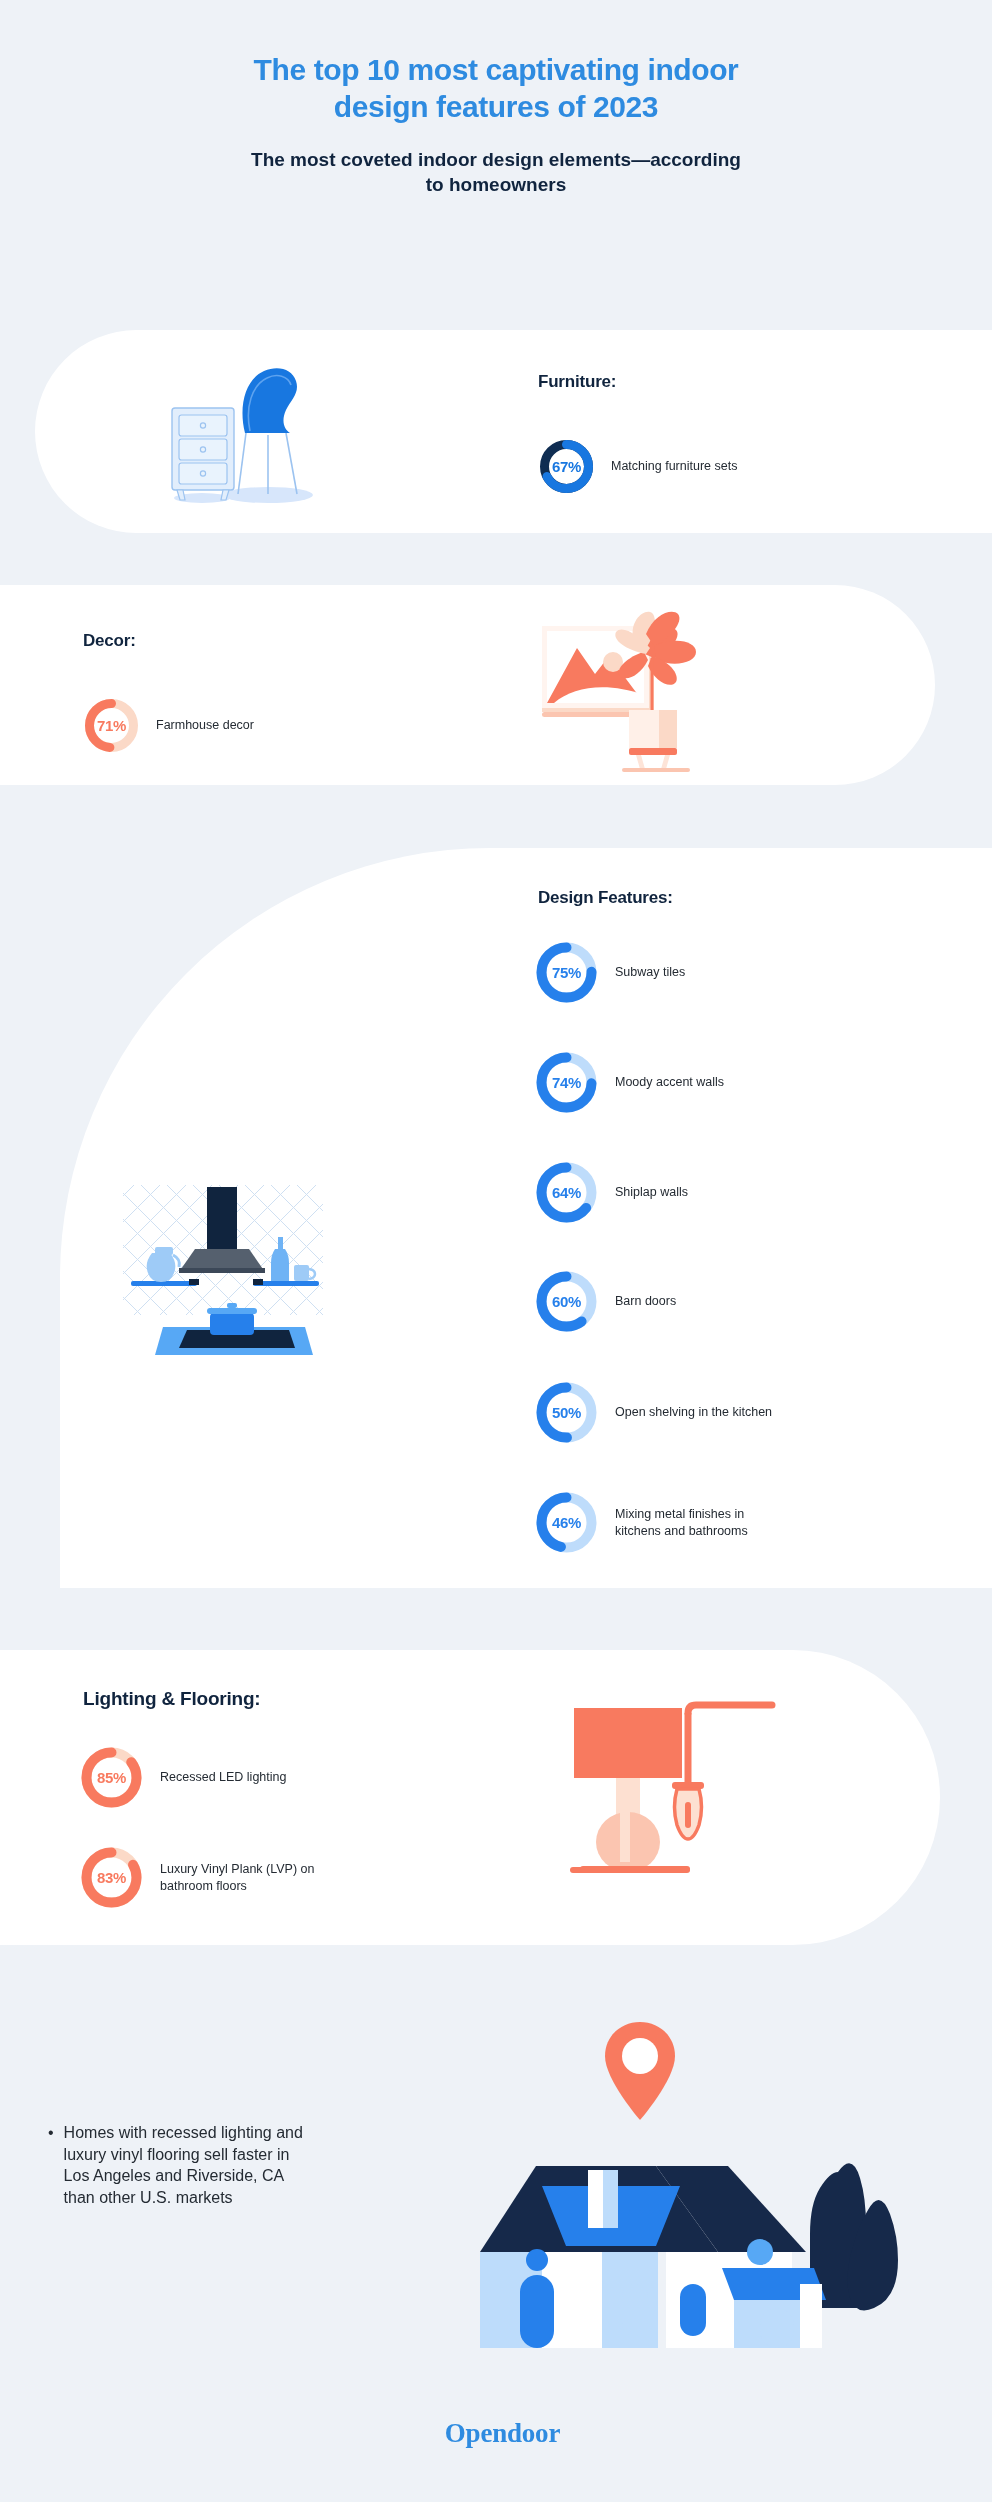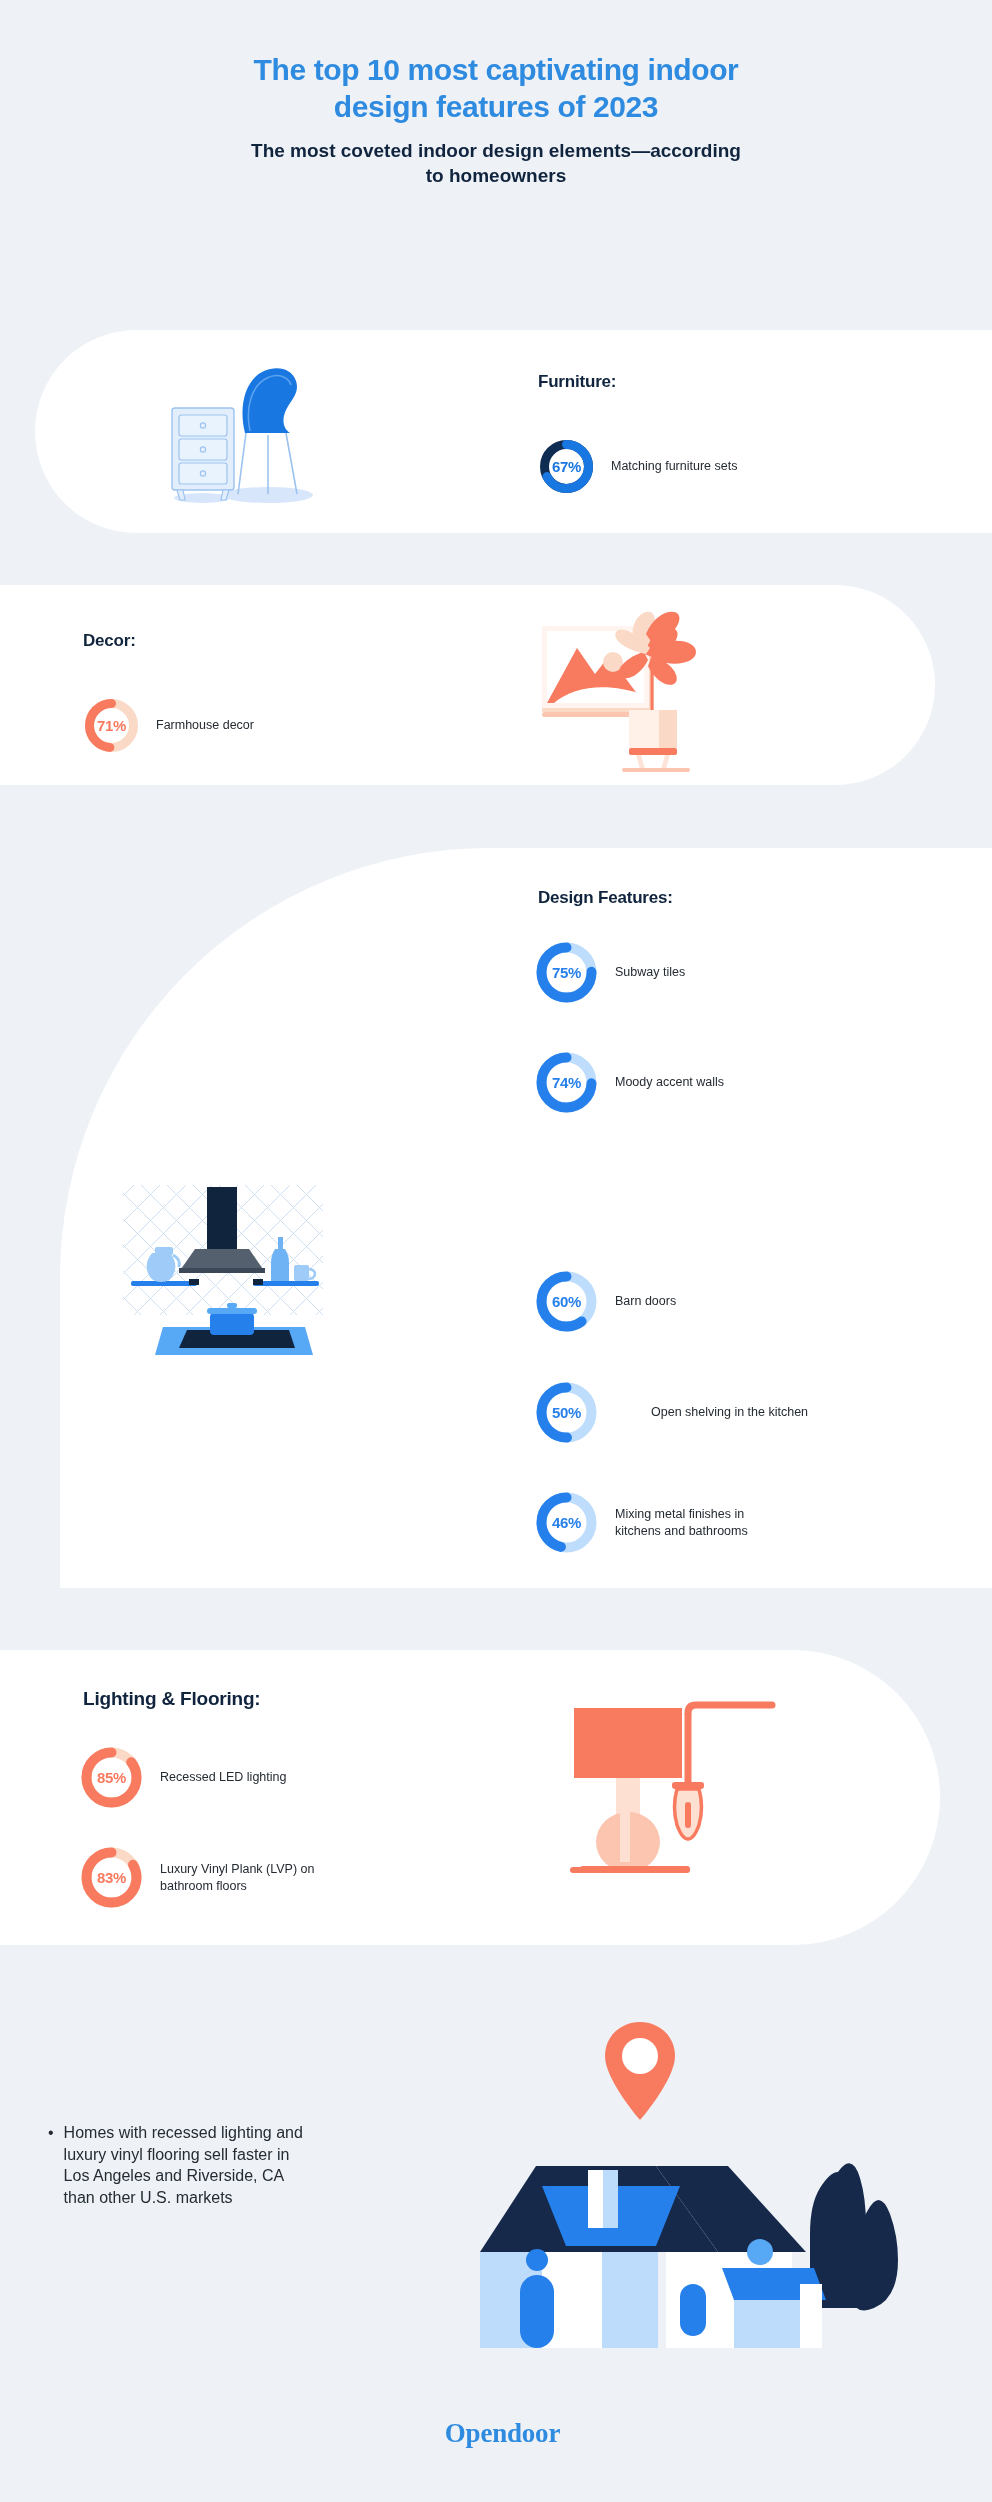--- a/index.html
+++ b/index.html
@@ -21,21 +21,21 @@
   .title {
     font-size: 30px;
     line-height: 1.22;
     font-weight: 700;
     color: #2e8be0;
     letter-spacing: -0.4px;
     max-width: 560px;
     margin: 0 auto;
   }
   .subtitle {
-    margin: 13px auto 0;
+    margin: 22px auto 0;
     font-size: 19px;
     line-height: 1.33;
     font-weight: 700;
     color: #10243e;
     max-width: 500px;
   }
 
   
   .card { position: absolute; background: #ffffff; }
 
@@ -248,33 +248,43 @@
     <div class="donut">
       <svg width="65" height="65" viewBox="0 0 65 65">
         <circle cx="32.5" cy="32.5" r="25" fill="none" stroke="#bedcfb" stroke-width="10"></circle>
         <circle cx="32.5" cy="32.5" r="25" fill="none" stroke="#2680eb" stroke-width="10" stroke-linecap="round" stroke-dasharray="116.2 40.9" transform="rotate(-90 32.5 32.5) scale(1,-1) translate(0,-65)"></circle>
       </svg>
       <div class="donut-value" style="color:#2680eb;">74%</div>
     </div>
     <div class="stat-label">Moody accent walls</div>
   </div>
 
+  <div class="stat-row" style="left:534px; top:1160px;">
+    <div class="donut">
+      <svg width="65" height="65" viewBox="0 0 65 65">
+        <circle cx="32.5" cy="32.5" r="25" fill="none" stroke="#bedcfb" stroke-width="10"></circle>
+        <circle cx="32.5" cy="32.5" r="25" fill="none" stroke="#2680eb" stroke-width="10" stroke-linecap="round" stroke-dasharray="100.5 56.6" transform="rotate(-90 32.5 32.5) scale(1,-1) translate(0,-65)"></circle>
+      </svg>
+      <div class="donut-value" style="color:#2680eb;">64%</div>
+    </div>
+    <div class="stat-label">Shiplap walls</div>
+  </div>
 
   <div class="stat-row" style="left:534px; top:1269px;">
     <div class="donut">
       <svg width="65" height="65" viewBox="0 0 65 65">
         <circle cx="32.5" cy="32.5" r="25" fill="none" stroke="#bedcfb" stroke-width="10"></circle>
         <circle cx="32.5" cy="32.5" r="25" fill="none" stroke="#2680eb" stroke-width="10" stroke-linecap="round" stroke-dasharray="94.2 62.8" transform="rotate(-90 32.5 32.5) scale(1,-1) translate(0,-65)"></circle>
       </svg>
       <div class="donut-value" style="color:#2680eb;">60%</div>
     </div>
     <div class="stat-label">Barn doors</div>
   </div>
 
-  <div class="stat-row" style="left:534px; top:1380px;gap:36px;">
+  <div class="stat-row" style="left:534px; top:1380px;">
     <div class="donut">
       <svg width="65" height="65" viewBox="0 0 65 65">
         <circle cx="32.5" cy="32.5" r="25" fill="none" stroke="#bedcfb" stroke-width="10"></circle>
         <circle cx="32.5" cy="32.5" r="25" fill="none" stroke="#2680eb" stroke-width="10" stroke-linecap="round" stroke-dasharray="78.5 78.5" transform="rotate(-90 32.5 32.5) scale(1,-1) translate(0,-65)"></circle>
       </svg>
       <div class="donut-value" style="color:#2680eb;">50%</div>
     </div>
     <div class="stat-label">Open shelving in the kitchen</div>
   </div>
 

